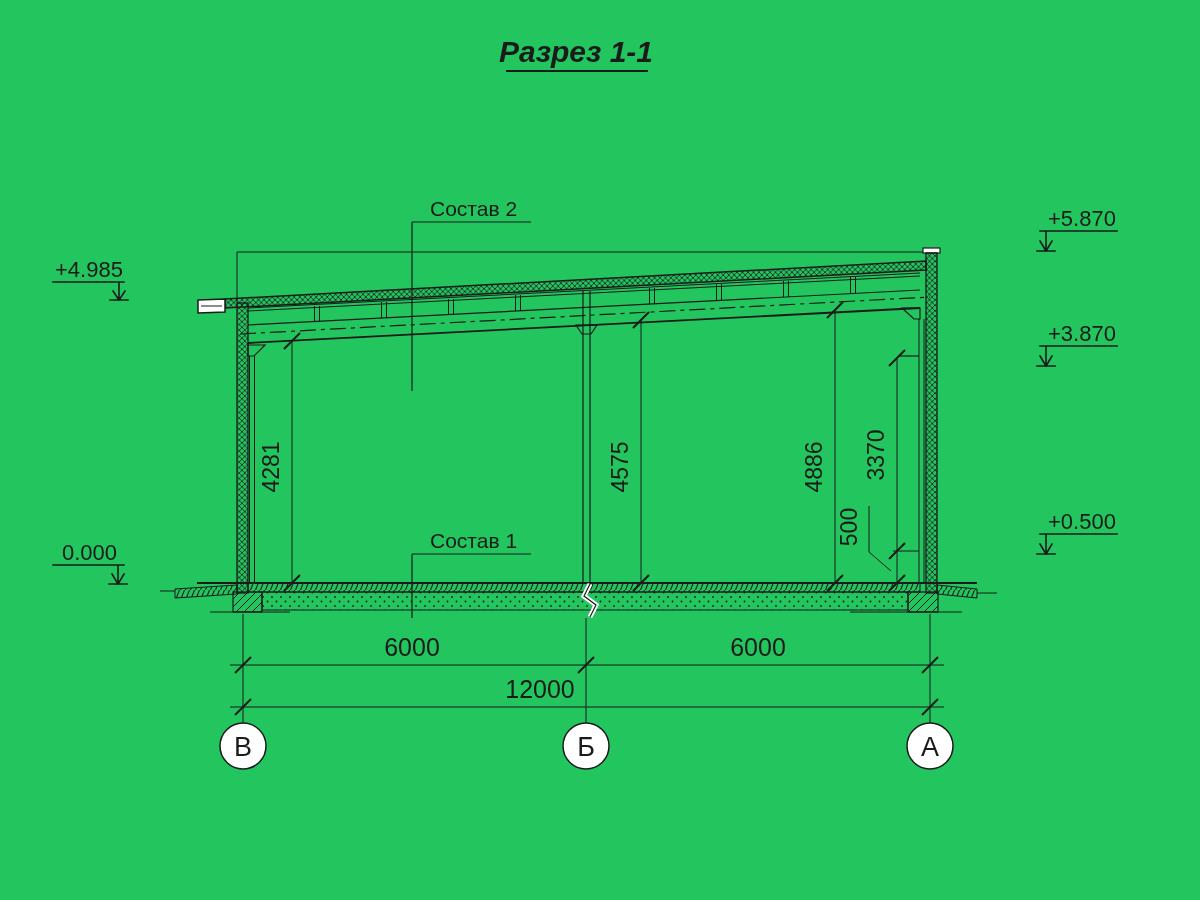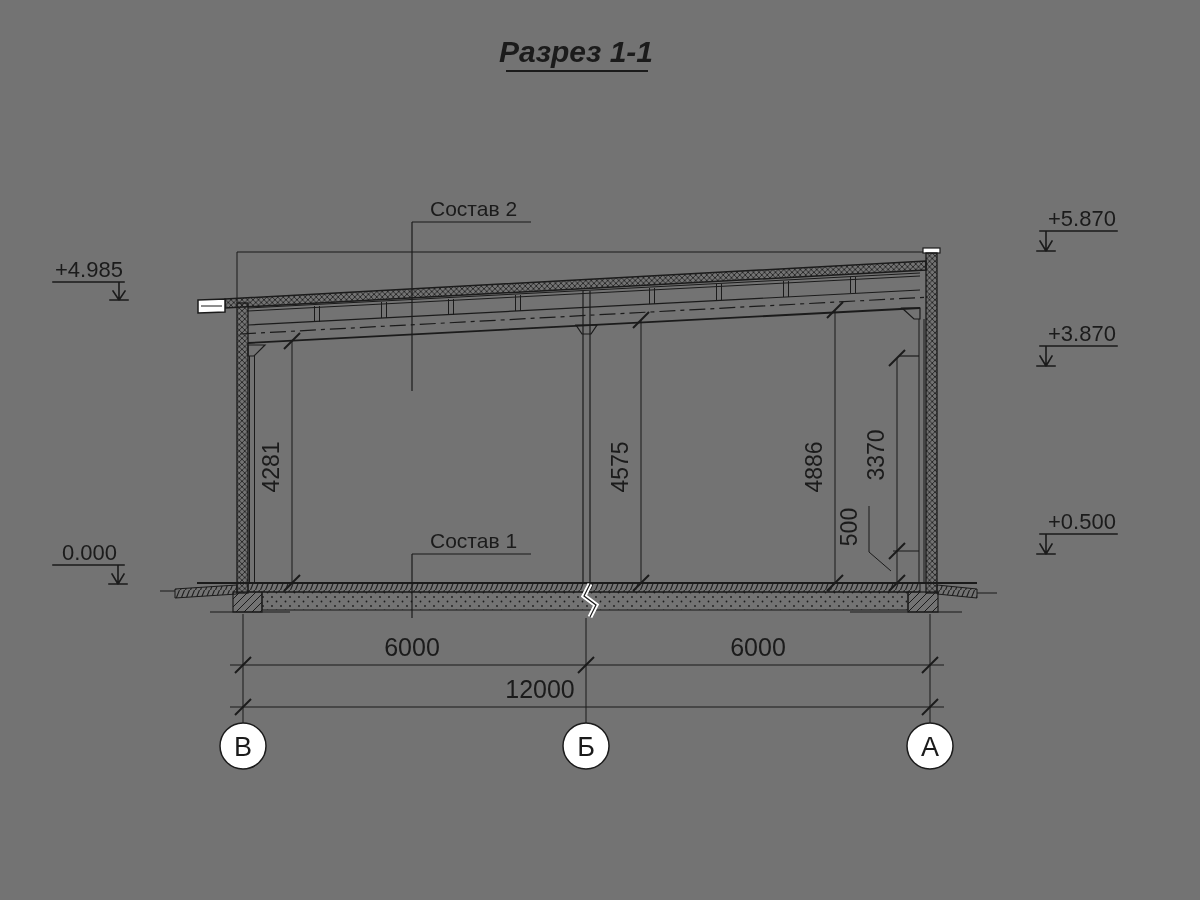--- a/index.html
+++ b/index.html
@@ -1,18 +1,18 @@
 <!DOCTYPE html>
 <html><head>
 <meta charset="utf-8">
 <style>
   html,body{margin:0;padding:0;background:#e8e8e8;}
   .sheet{
     position:relative;width:1200px;height:900px;margin:0 auto;
-    background:#737373;overflow:hidden;
+    background:#22c55e;overflow:hidden;
     font-family:"Liberation Sans", sans-serif;
   }
   svg{position:absolute;left:0;top:0;}
   .t{font-family:"Liberation Sans", sans-serif;fill:#1b1b1b;}
   .title-t{font-size:30px;font-style:italic;font-weight:bold;}
   .lbl-t{font-size:21px;}
   .elev-t{font-size:22px;}
   .dimv-t{font-size:23px;}
   .dimh-t{font-size:25px;}
   .axis-t{font-size:27px;}

